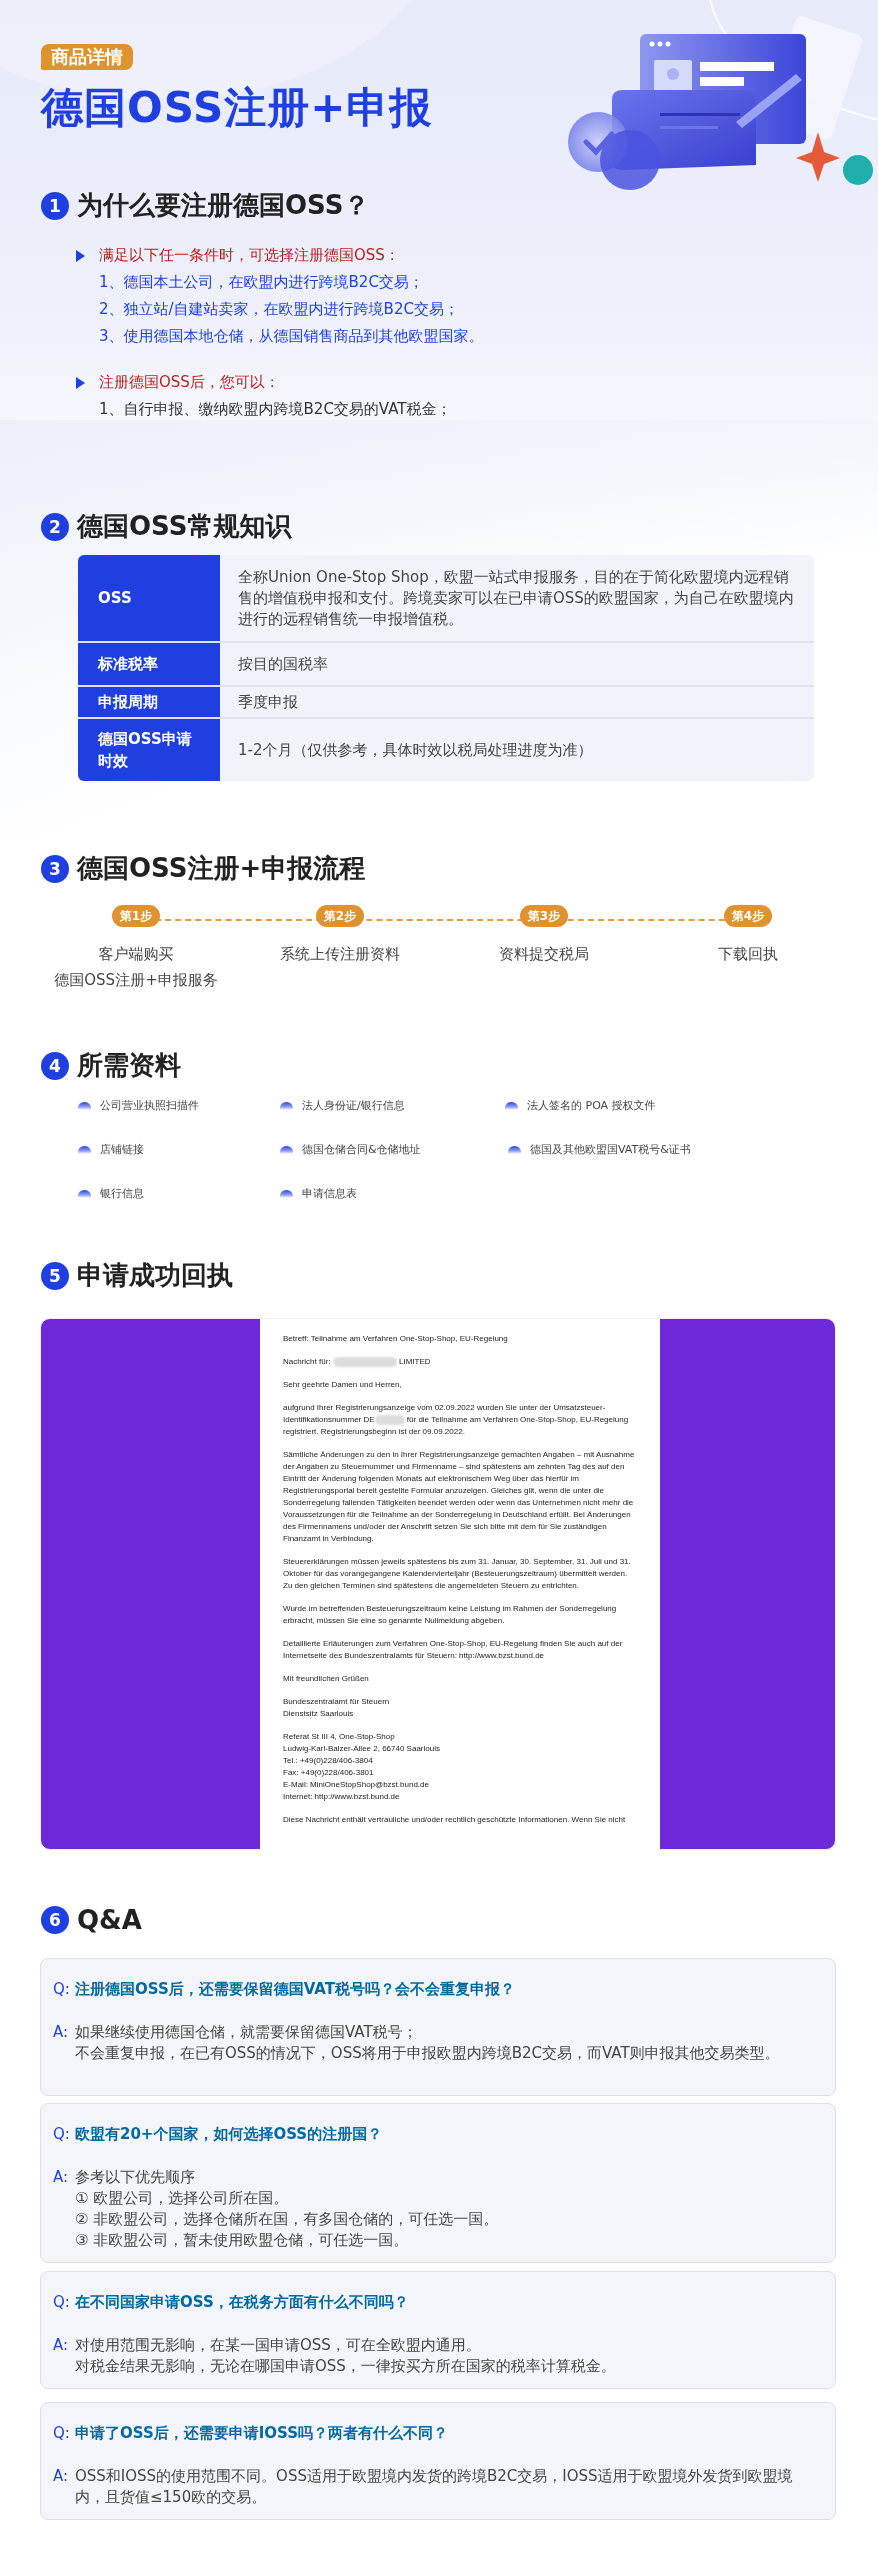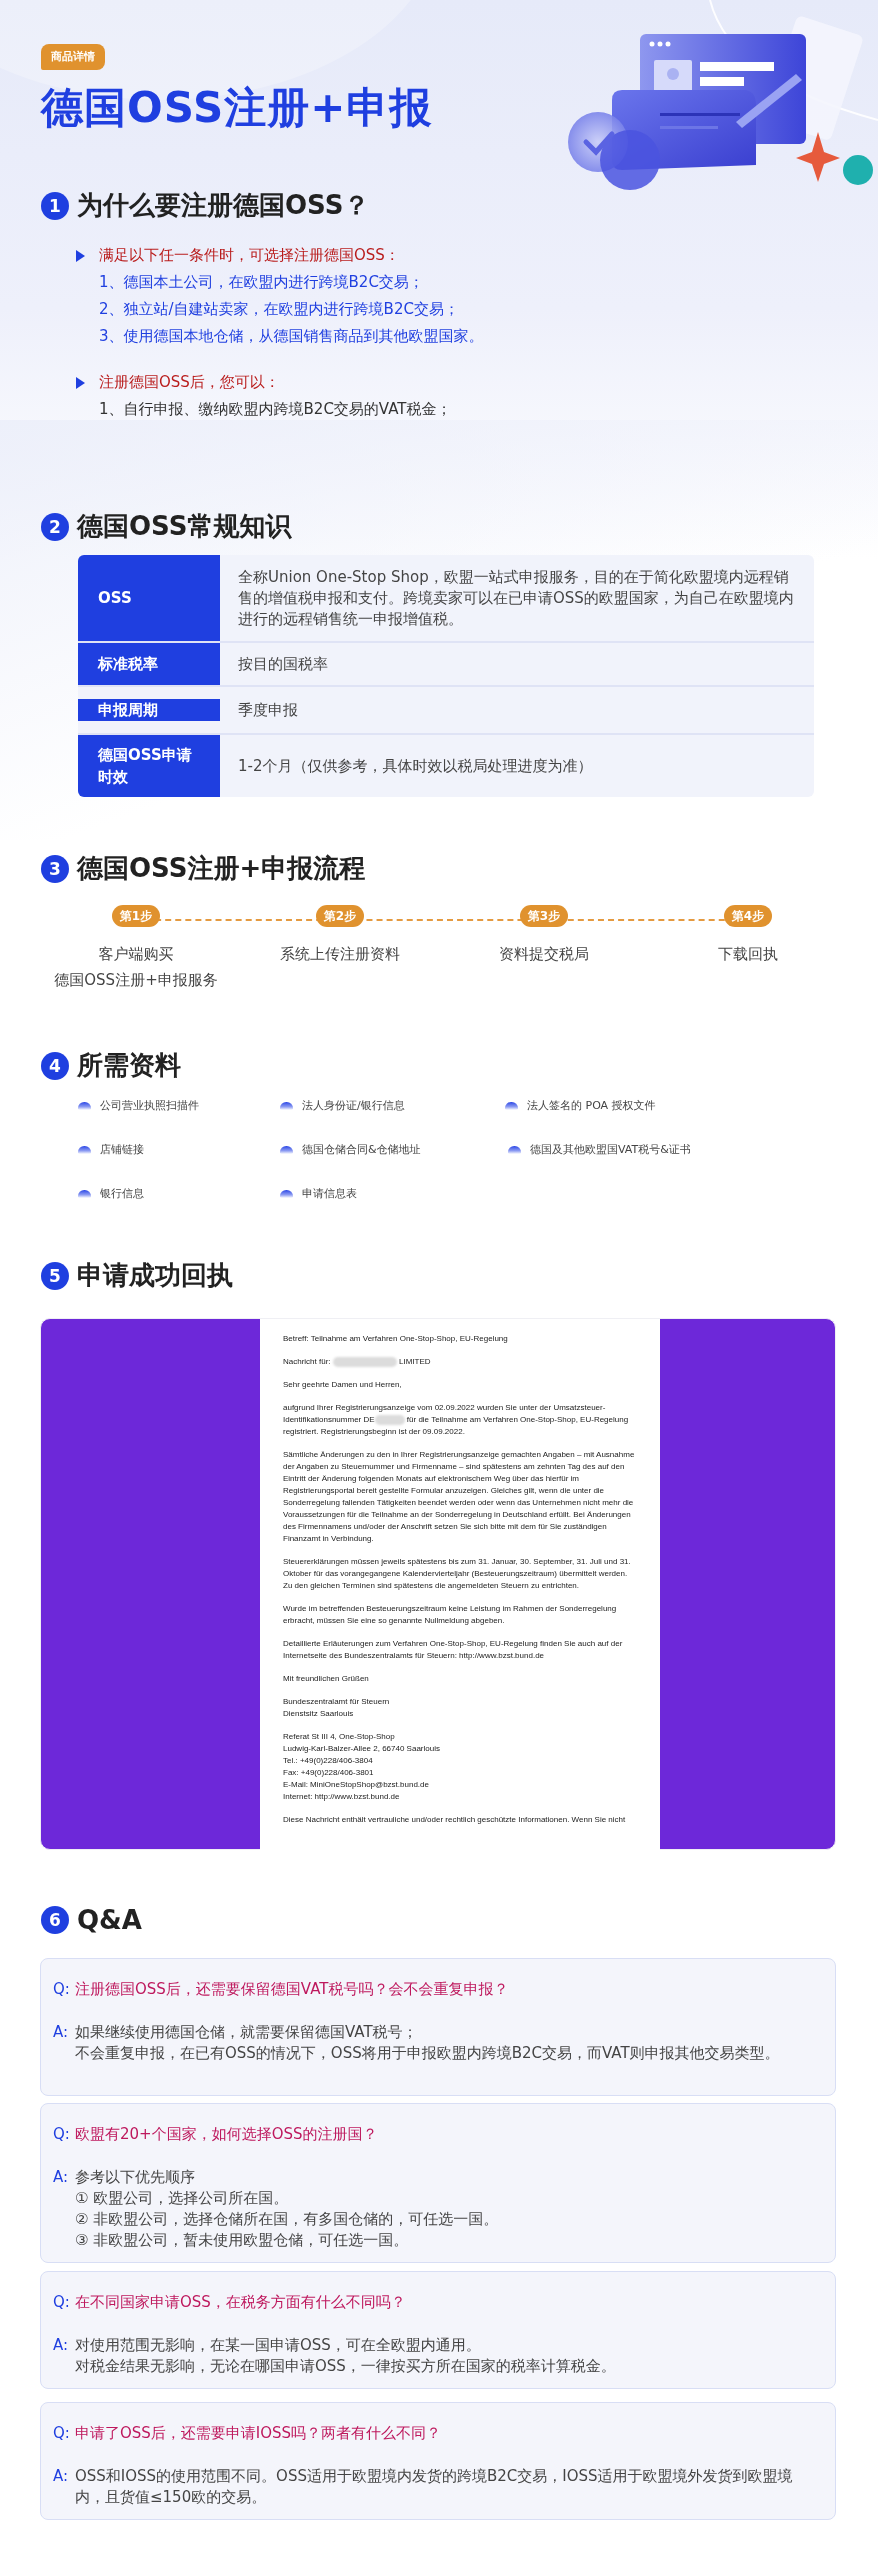--- a/index.html
+++ b/index.html
@@ -23,21 +23,21 @@
   }
   .bg-diag {
     position: absolute; left: 0; top: 420px; width: 878px; height: 420px;
     background: linear-gradient(160deg, rgba(236,239,250,0.9) 0%, rgba(255,255,255,0) 60%);
   }
   .page { position: relative; z-index: 1; }
 
   
   .tag {
     position: absolute; left: 41px; top: 44px; height: 26px; padding: 0 10px;
-    background: #e0922e; color: #fff; font-size: 11px; font-weight: bold;
+    background: #e0922e; color: #fff; font-size: 18px; font-weight: bold;
     border-radius: 8px 8px 8px 2px; line-height: 26px;
   }
   .main-title {
     position: absolute; left: 41px; top: 80px; font-size: 42px; font-weight: bold;
     color: #1f3fe0; letter-spacing: 1px;
   }
   .hero { position: absolute; left: 560px; top: 0; width: 318px; height: 200px; }
 
   
   .sec-head { position: absolute; left: 41px; display: flex; align-items: center; }
@@ -111,21 +111,21 @@
   }
   .blur.sm { width: 30px; }
 
   
   .qa {
     position: absolute; left: 40px; width: 796px; background: #f4f5fb;
     border: 1.5px solid #d8def5; border-radius: 8px; padding: 20px 18px 20px 12px;
   }
   .qa-row { display: flex; font-size: 15px; line-height: 21px; }
   .qa-label { color: #1f3fe0; width: 22px; flex-shrink: 0; font-weight: normal; }
-  .qa-q { font-weight: normal; color: #be185d; }
+  .qa-q { font-weight: bold; color: #0369a1; }
   .qa-a { color: #444; }
   .qa-gap { height: 22px; }
 </style>
 </head>
 <body>
 
 <div class="bg-top">
   <div class="bg-circle"></div>
 </div>
 <div class="bg-diag"></div>
@@ -204,21 +204,21 @@
 
   <div class="kt">
     <div class="kt-row" style="height:88px;">
       <div class="kt-key">OSS</div>
       <div class="kt-val">全称Union One-Stop Shop，欧盟一站式申报服务，目的在于简化欧盟境内远程销售的增值税申报和支付。跨境卖家可以在已申请OSS的欧盟国家，为自己在欧盟境内进行的远程销售统一申报增值税。</div>
     </div>
     <div class="kt-row" style="height:44px;">
       <div class="kt-key">标准税率</div>
       <div class="kt-val">按目的国税率</div>
     </div>
-    <div class="kt-row" style="height:48px;align-items:center;">
+    <div class="kt-row" style="height:32px;">
       <div class="kt-key">申报周期</div>
       <div class="kt-val">季度申报</div>
     </div>
     <div class="kt-row" style="height:62px;">
       <div class="kt-key">德国OSS申请时效</div>
       <div class="kt-val">1-2个月（仅供参考，具体时效以税局处理进度为准）</div>
     </div>
   </div>
 
   <div class="sec-head" style="top:851px;">

